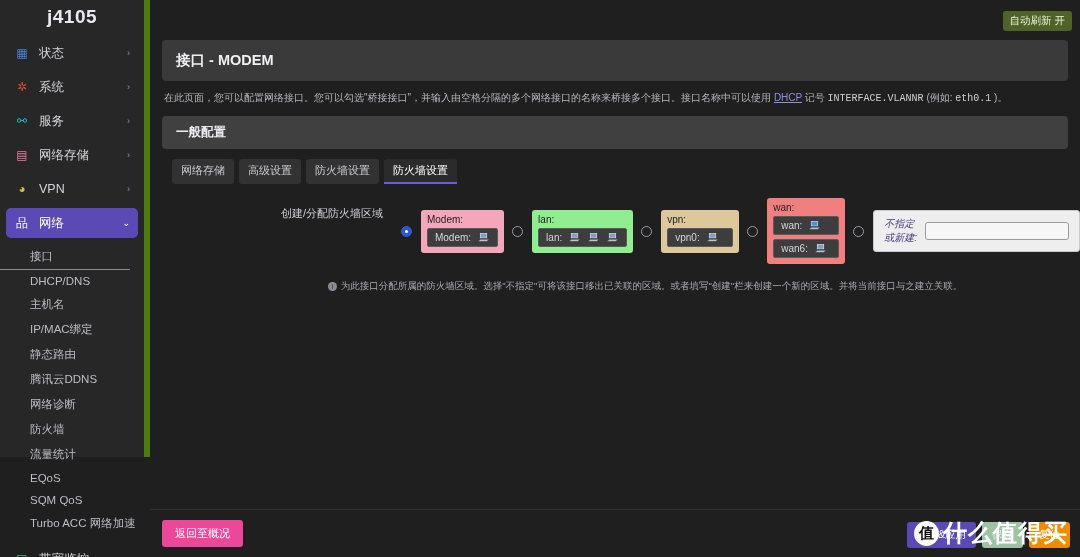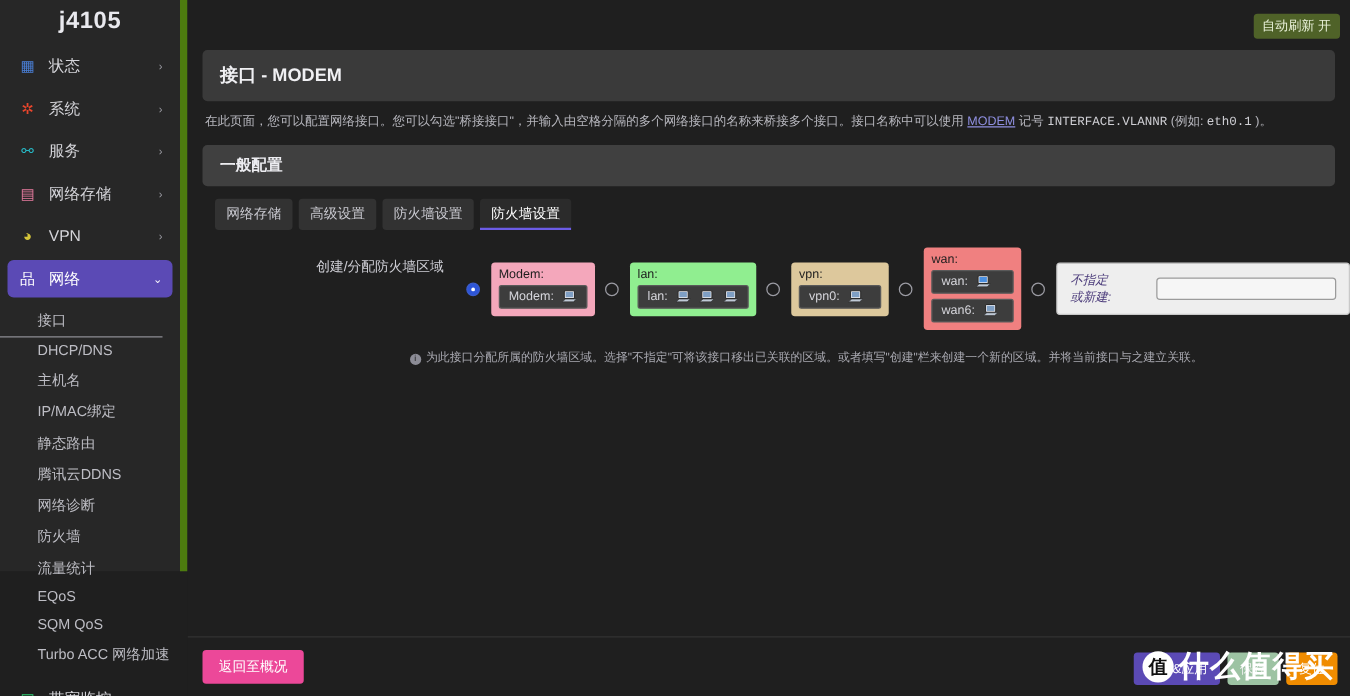--- a/index.html
+++ b/index.html
@@ -125,21 +125,21 @@
     background: #3d3d3d; border: 1px solid #5a5a5a; border-radius: 2px;
     padding: 3px 7px; display: flex; align-items: center; gap: 6px;
     font-size: 10px; color: #d6d6dc; min-height: 19px;
   }
   .iface-box + .iface-box { margin-top: 4px; }
   .ifname { white-space: nowrap; }
   .nic { width: 13px; height: 11px; display: inline-block; }
 
   .unspec {
     background: #eeeeee; border: 1px solid #c9c9c9; border-radius: 3px;
-    padding: 6px 10px; display: flex; align-items: center; gap: 32px;
+    padding: 6px 10px; display: flex; align-items: center; gap: 4px;
   }
   .unspec-label { font-size: 10px; color: #4a3a7a; font-style: italic; }
   .unspec-input {
     width: 168px; height: 18px; background: #f6f6f6;
     border: 1px solid #9b9b9b; border-radius: 3px;
     font-size: 10px; padding: 0 5px; color: #222;
   }
 
   .hint {
     margin: 16px 0 0 0; text-align: center;
@@ -243,21 +243,21 @@
 
     <div class="topbar">
       <button class="refresh-btn">自动刷新 开</button>
     </div>
 
 
     <div class="panel-title">接口 - MODEM</div>
 
     <div class="desc">
       <span>在此页面，您可以配置网络接口。您可以勾选"桥接接口"，并输入由空格分隔的多个网络接口的名称来桥接多个接口。接口名称中可以使用</span>
-      <a href="#">MODEM</a>
+      <a href="#">DHCP</a>
       <span>记号</span>
       <span class="mono">INTERFACE.VLANNR</span>
       <span>(例如:</span>
       <span class="mono">eth0.1</span>
       <span>)。</span>
     </div>
 
     <div class="sec-title">一般配置</div>
 
     <div class="subtabs" id="subtabs-host">

